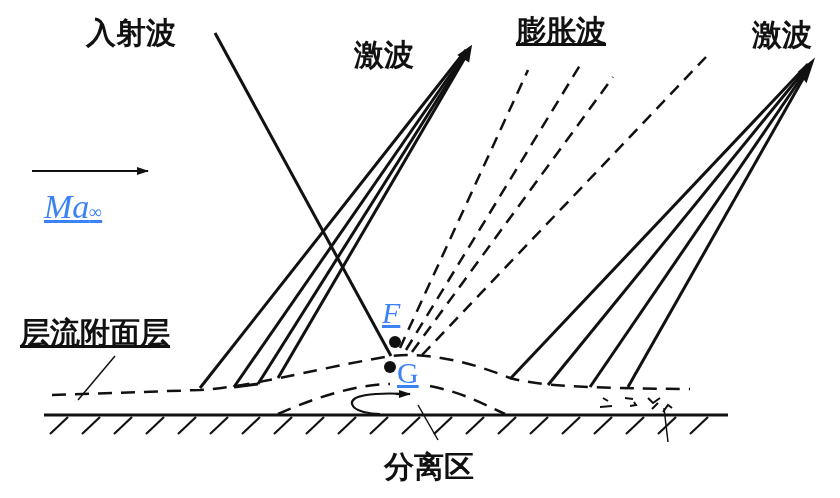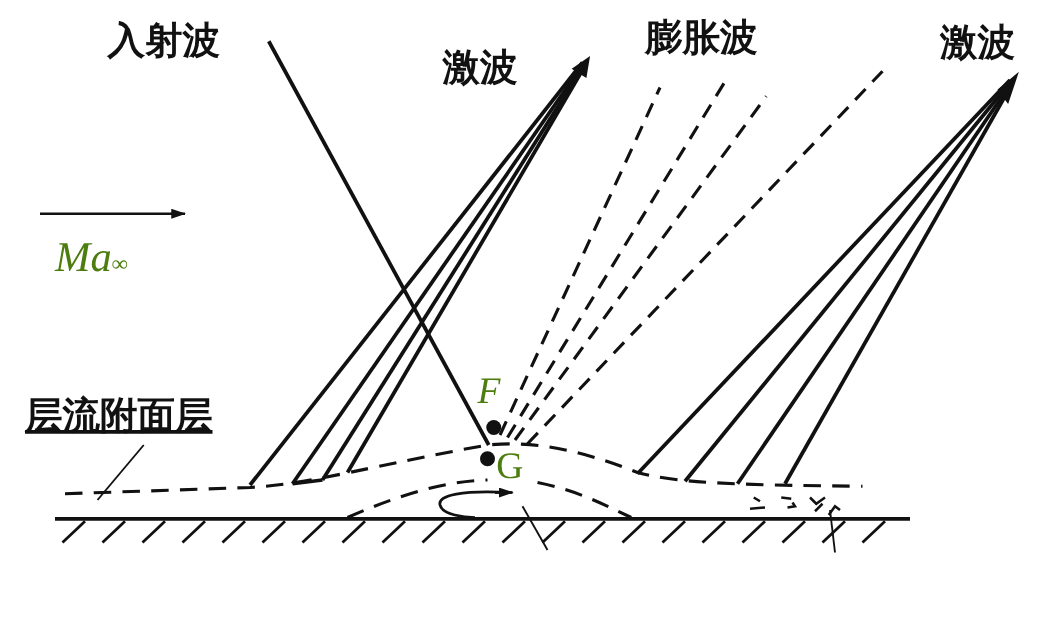--- a/index.html
+++ b/index.html
@@ -1,19 +1,19 @@
 <!DOCTYPE html>
 <html><head>
 <meta charset="utf-8">
 <style>
   html, body { margin:0; padding:0; background:#ffffff; }
   body { width:840px; height:498px; position:relative; overflow:hidden; }
   #stage { position:absolute; left:0; top:0; width:840px; height:498px; }
   .label { position:absolute; font-family:"DejaVu Sans", sans-serif; font-weight:bold; color:#111; font-size:30px; line-height:1; white-space:nowrap; }
-  .math { position:absolute; font-family:"Liberation Serif", "DejaVu Serif", serif; font-style:italic; color:#4d7c0f; line-height:1; white-space:nowrap; }
+  .math { position:absolute; font-family:"Liberation Serif", "DejaVu Serif", serif; font-style:italic; color:#3b82f6; line-height:1; white-space:nowrap;text-decoration:underline; }
 </style>
 </head>
 <body>
 
 <div id="stage">
   <svg width="840" height="498" viewBox="0 0 840 498" xmlns="http://www.w3.org/2000/svg">
     <defs>
       <marker id="arrowHead" markerWidth="12" markerHeight="8" refX="11" refY="4" orient="auto" markerUnits="userSpaceOnUse">
         <path d="M0,0 L12,4 L0,8 Z" fill="#111"></path>
       </marker>
@@ -115,23 +115,24 @@
       <circle cx="395" cy="342" r="6" fill="#111"></circle>
     </g>
     <g>
       <circle cx="390" cy="367" r="6" fill="#111"></circle>
     </g>
   </svg>
 
   
   <div class="label" style="left:86px; top:18px;">入射波</div>
   <div class="label" style="left:354px; top:40px;">激波</div>
-  <div class="label" style="left:516px; top:16px;">膨胀波</div>
+  <div class="label" style="left:516px; top:16px;text-decoration:underline;">膨胀波</div>
   <div class="label" style="left:752px; top:20px;">激波</div>
   <div class="label" style="left:20px; top:318px;text-decoration:underline;">层流附面层</div>
+  <div class="label" style="left:384px; top:452px;">分离区</div>
 
   
   <div class="math" style="left:44px; top:190px; font-size:34px;">
     <span>Ma</span><span style="font-size:18px; font-style:normal; font-weight:bold;">∞</span>
   </div>
 
   
   <div class="math" style="left:382px; top:298px; font-size:30px;">F</div>
   <div class="math" style="left:397px; top:358px; font-size:30px; font-style:normal;">G</div>
 </div>

